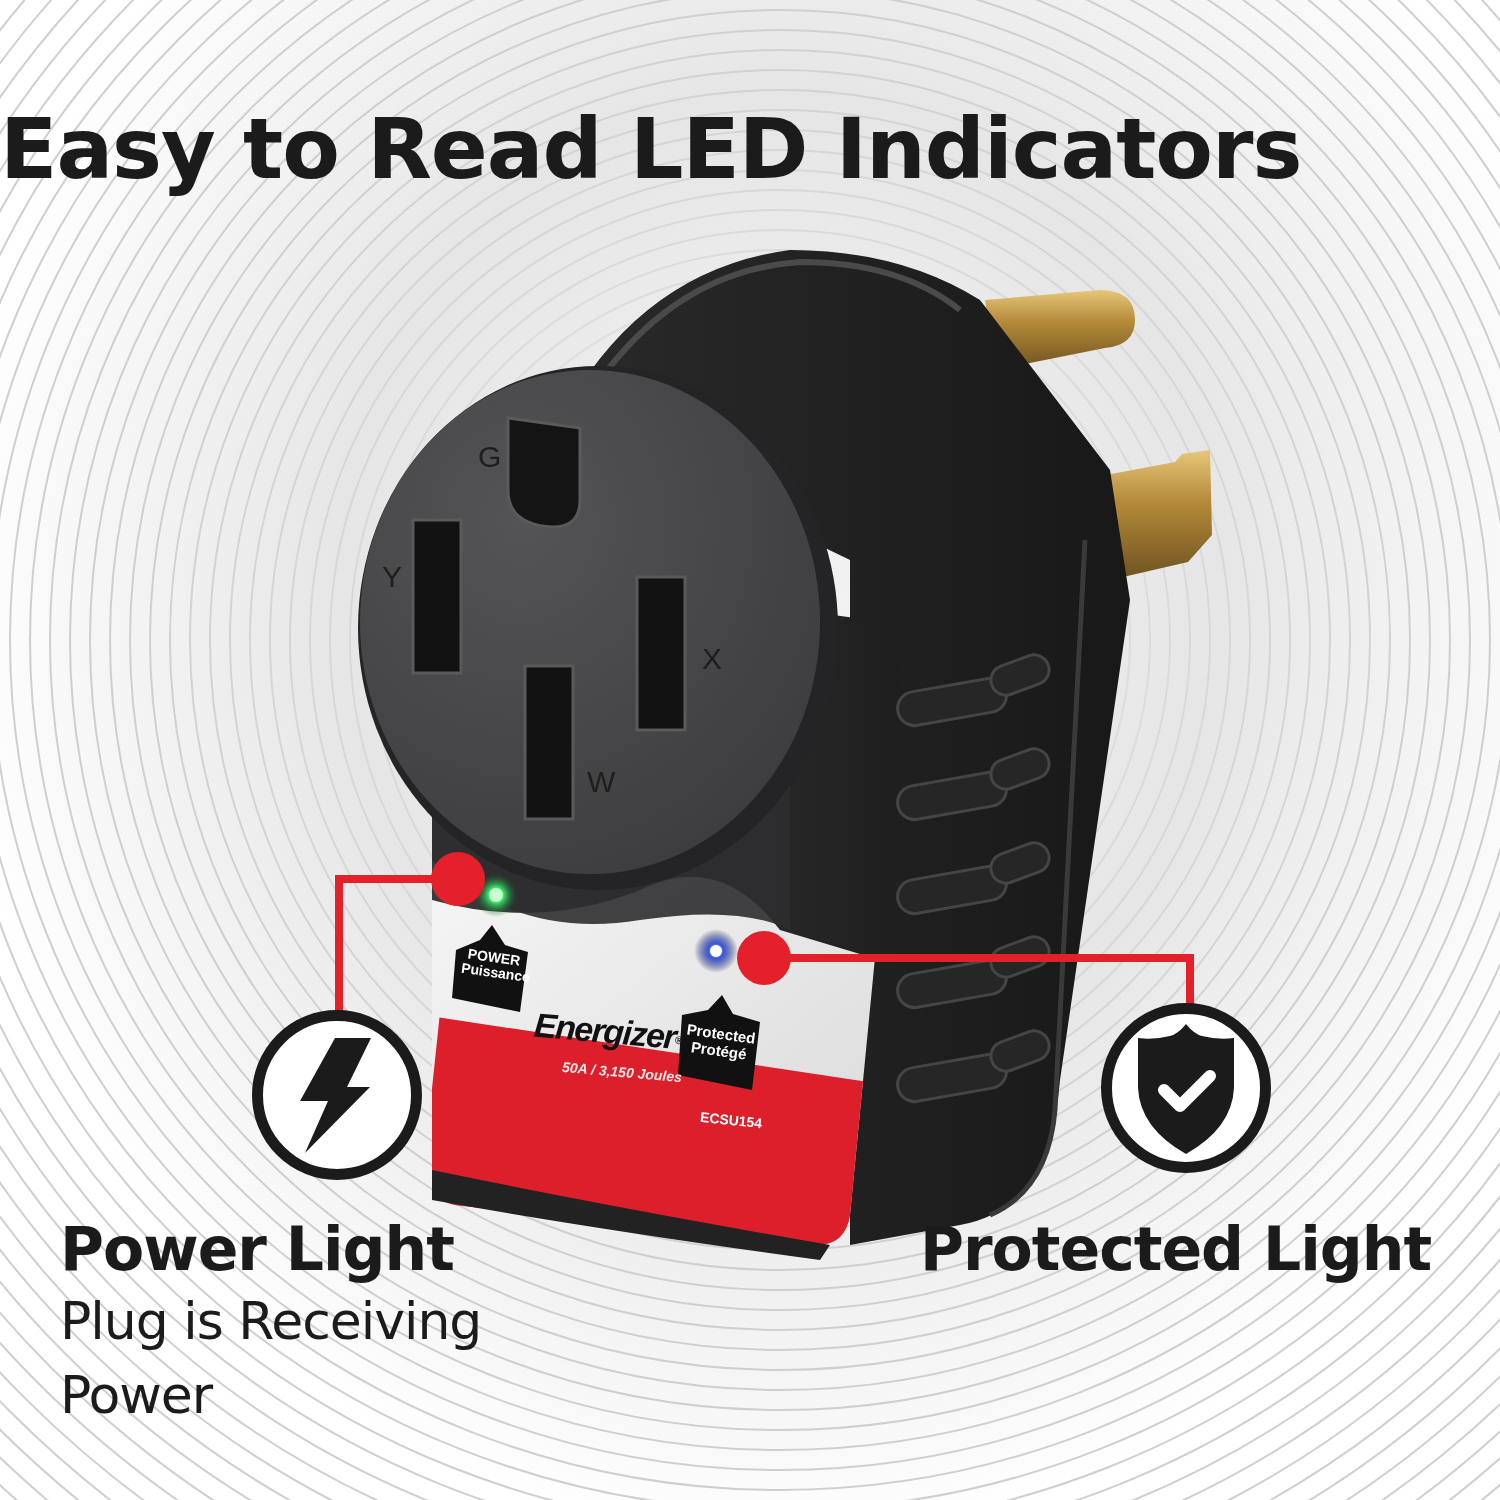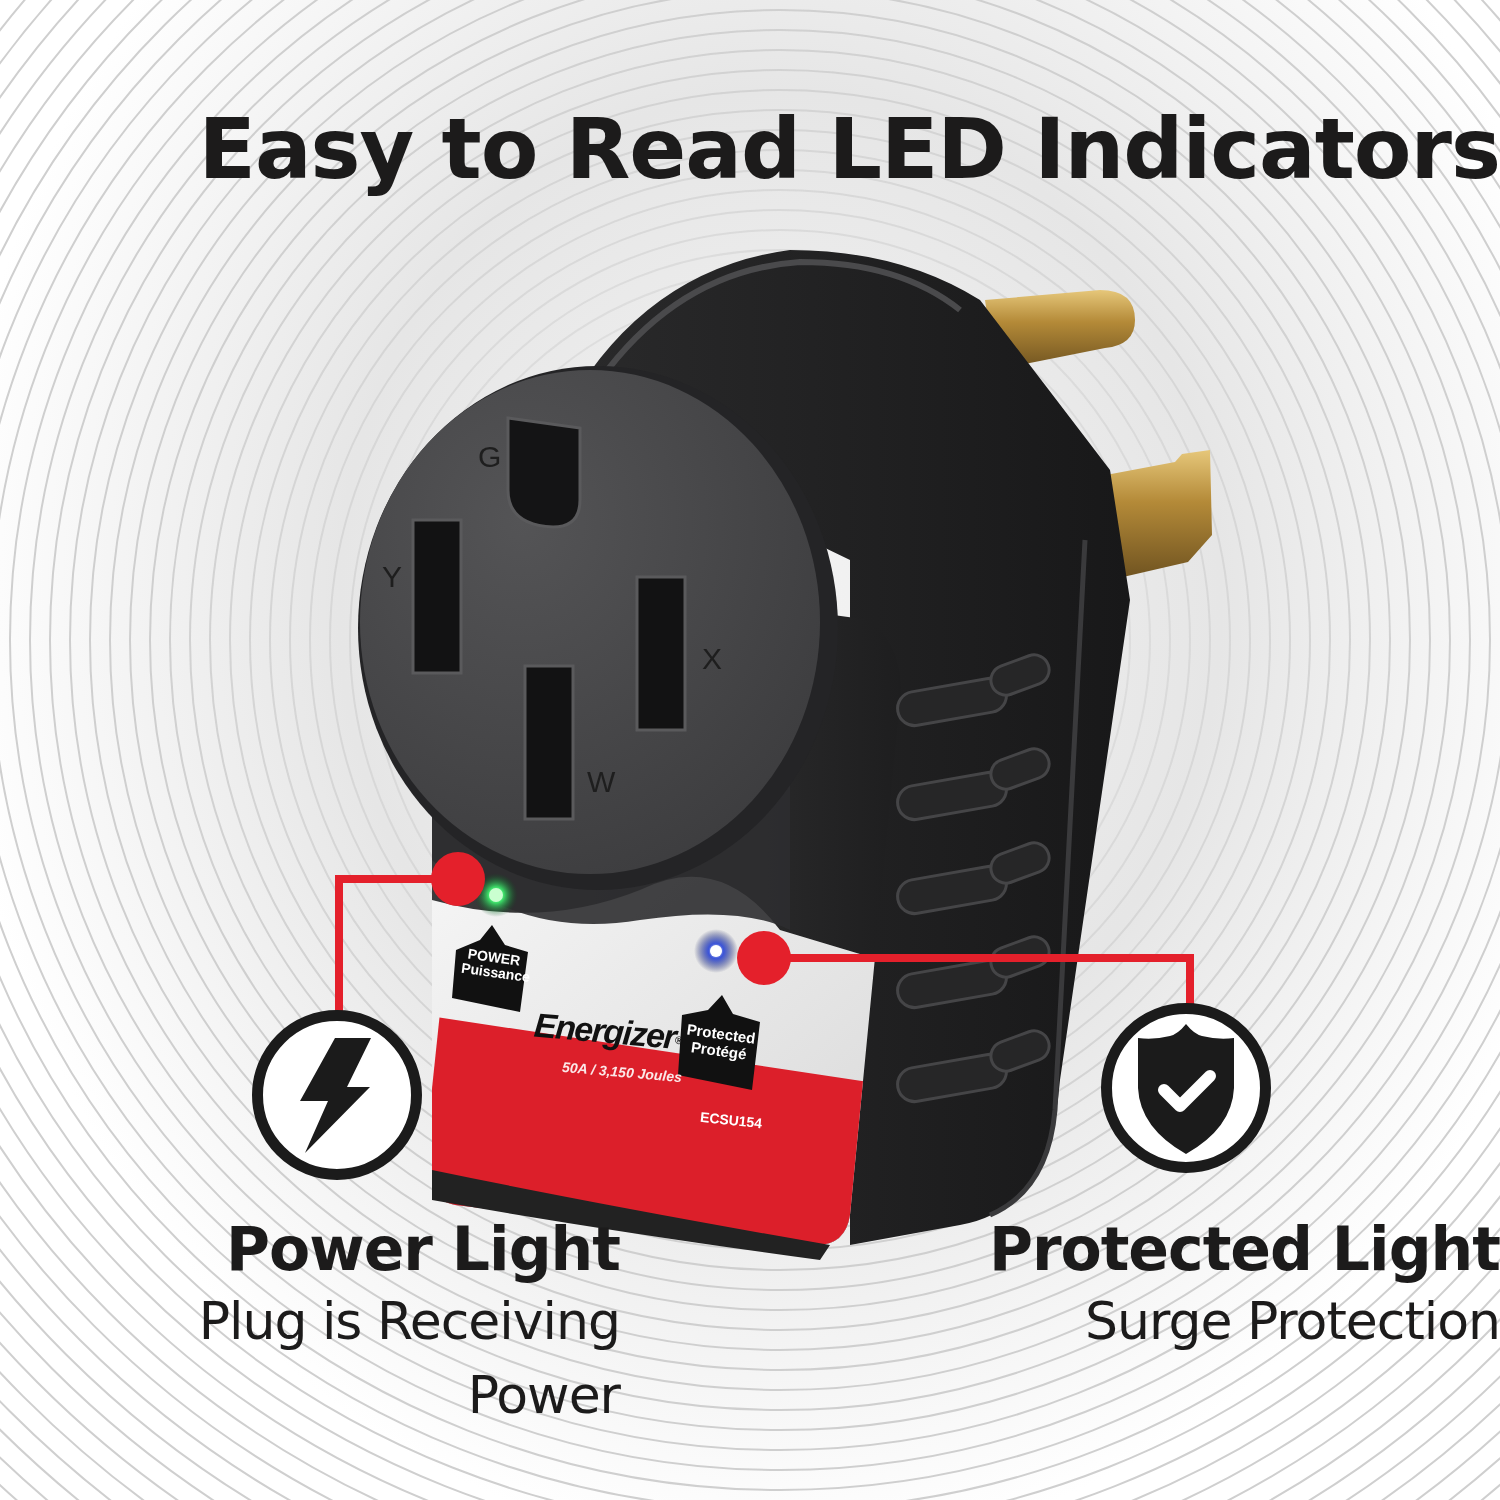--- a/index.html
+++ b/index.html
@@ -4,33 +4,33 @@
   <style>
     html, body { margin: 0; padding: 0; }
     body {
       width: 1500px; height: 1500px; overflow: hidden; position: relative;
       font-family: "DejaVu Sans", sans-serif;
       background: radial-gradient(ellipse at 52% 40%, #f3f3f3 0%, #e6e6e6 40%, #ffffff 75%);
     }
     .bg-lines { position: absolute; inset: 0; z-index: 0; }
     .headline {
       position: absolute; left: 0; right: 0; top: 100px; z-index: 5;
-      text-align: right; font-size: 84px; font-weight: 900; color: #1c1b1b;
+      text-align: left; font-size: 84px; font-weight: 900; color: #1c1b1b;
       font-family: "DejaVu Sans", sans-serif; letter-spacing: -1px; margin: 0;
     }
     .device { position: absolute; left: 0; top: 0; width: 1500px; height: 1500px; z-index: 2; }
     .callout-lines { position: absolute; inset: 0; z-index: 3; }
     .icon-circle {
       position: absolute; width: 170px; height: 170px; border-radius: 50%;
       border: 11px solid #1b1b1b; background: #ffffff; z-index: 4;
       display: flex; align-items: center; justify-content: center; box-sizing: border-box;
     }
     .icon-power { left: 252px; top: 1010px; }
     .icon-protected { left: 1101px; top: 1003px; }
-    .feature { position: absolute; z-index: 5; text-align: right; color: #1c1b1b; }
+    .feature { position: absolute; z-index: 5; text-align: left; color: #1c1b1b; }
     .feature-title { font-size: 60px; font-weight: 700; line-height: 70px; letter-spacing: -1px; }
     .feature-desc { font-size: 52px; font-weight: 400; line-height: 74px; letter-spacing: -1px; }
     .feature-power { left: 60px; width: 560px; top: 1214px; }
     .feature-protected { left: 920px; width: 580px; top: 1214px; }
     .label-text { position: absolute; z-index: 3; font-family: "Liberation Sans", sans-serif; font-weight: 700; }
     .socket-letter { position: absolute; z-index: 3; color: #1e1e1e; font-family: "Liberation Sans", sans-serif; font-size: 30px; }
   </style>
 </head>
 <body>
 
@@ -236,14 +236,13 @@
   </svg>
 </div>
 
 <div class="feature feature-power">
   <div class="feature-title">Power Light</div>
   <div class="feature-desc">Plug is Receiving</div>
   <div class="feature-desc">Power</div>
 </div>
 <div class="feature feature-protected">
   <div class="feature-title">Protected Light</div>
-  <div class="feature-desc">Surge Protection</div>
 </div>
 
 </body></html>

